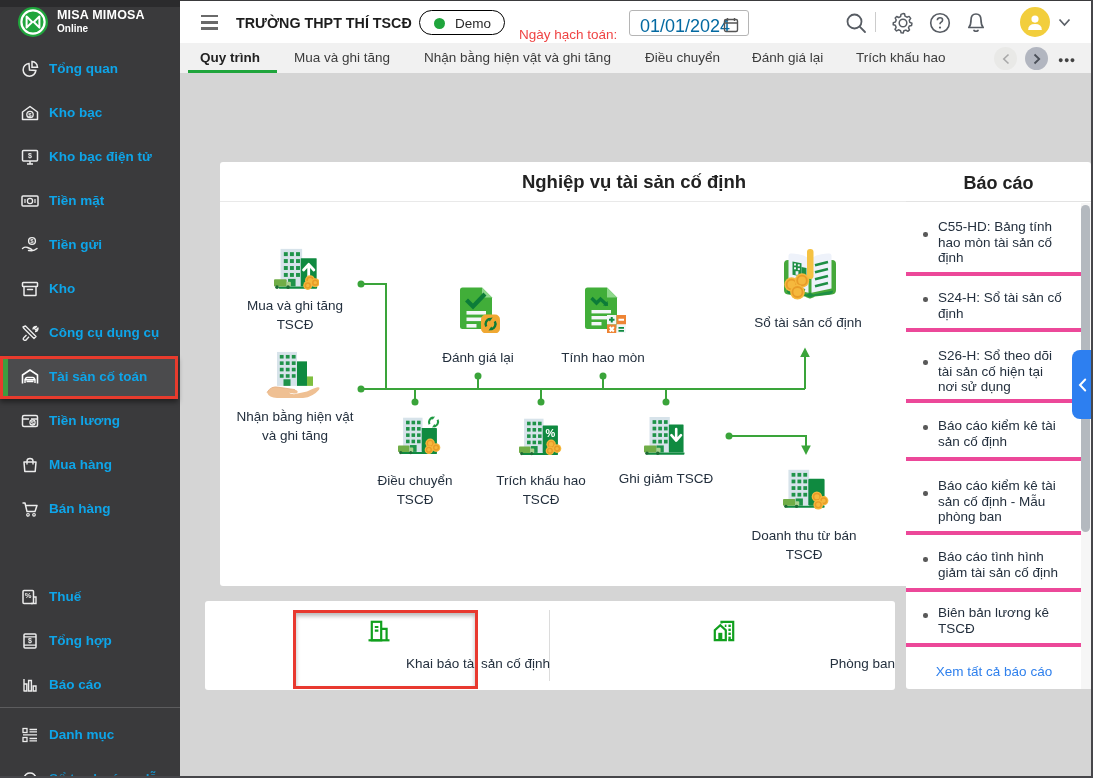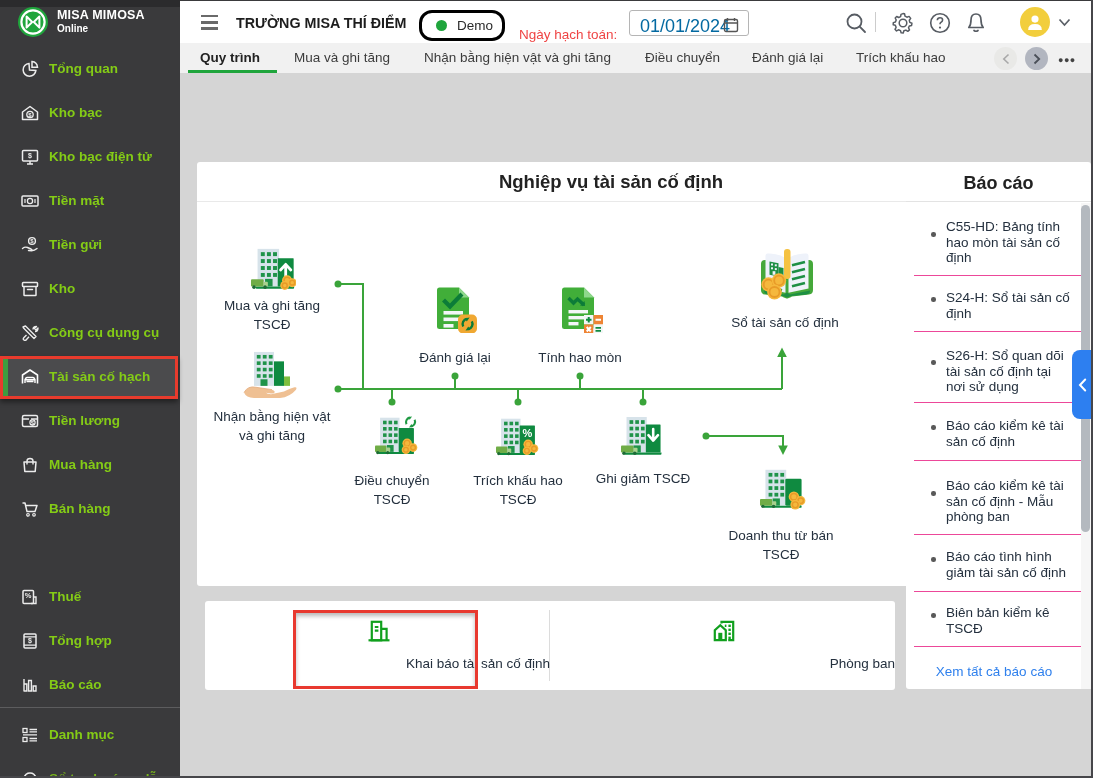--- a/index.html
+++ b/index.html
@@ -3,80 +3,80 @@
 <style>
 *{margin:0;padding:0;box-sizing:border-box}
 html,body{width:1093px;height:778px;overflow:hidden;font-family:"Liberation Sans",sans-serif;background:#d5d5d5;position:relative}
 .abs{position:absolute}
 
 #sidebar{left:0;top:0;width:180px;height:778px;background:#3a3a3c;z-index:5}
 #sidebar .topstrip{position:absolute;left:0;top:0;width:100%;height:7px;background:#2b2b2d}
 #logo{position:absolute;left:18px;top:7px;width:30px;height:30px}
 #logoname{position:absolute;left:57px;top:8px;color:#fff;font-size:12.5px;font-weight:bold;letter-spacing:.2px}
 #logosub{position:absolute;left:57px;top:23px;color:#fff;font-size:10px;font-weight:bold}
-.mitem{position:absolute;left:0;width:180px;height:44px;color:#84cc16;font-size:13.5px;font-weight:600}
+.mitem{position:absolute;left:0;width:180px;height:44px;color:#0ea5e9;font-size:13.5px;font-weight:600}
 .mitem .mic{position:absolute;left:20px;top:12px;width:20px;height:20px}
 .mitem .mtx{position:absolute;left:49px;top:14px;white-space:nowrap}
 #selitem{position:absolute;left:0px;top:356px;width:178px;height:43px;background:#4b4b4d;border:3px solid #e83b2d;box-shadow:0 3px 5px rgba(0,0,0,0.45)}
 #selitem .gbar{position:absolute;left:0;top:0;width:5px;height:100%;background:#3f9d3f}
 .sdivider{position:absolute;left:0;width:180px;height:1px;background:#5c5c5e}
 
 #header{left:180px;top:0;width:913px;height:43px;background:#fff;border-top:1px solid #3a3a3c}
 #hamb{position:absolute;left:21px;top:14px;width:17px;height:14px}
 #hamb div{height:2.4px;background:#6a6a6a;margin-bottom:3.8px}
 #htitle{position:absolute;left:56px;top:14px;font-size:14.3px;font-weight:bold;color:#1d1d1d}
-#demopill{position:absolute;left:239px;top:9px;width:86px;height:31px;border:3px solid #000000;border-radius:13px;background:#fff}
+#demopill{position:absolute;left:239px;top:9px;width:86px;height:25px;border:1px solid #000000;border-radius:13px;background:#fff}
 #demopill .dot{position:absolute;left:14px;top:7px;width:11px;height:11px;border-radius:50%;background:#1fa53c}
 #demopill .dtx{position:absolute;left:35px;top:5px;font-size:13.5px;color:#2a2a2a}
 #hdate{position:absolute;left:339px;top:26px;font-size:13.5px;color:#ef4444}
 #datebox{position:absolute;left:449px;top:9px;width:120px;height:26px;border:1px solid #b5b5b5;border-radius:3px;background:#fff}
 #datebox .dt{position:absolute;left:10px;top:5px;font-size:18px;color:#0369a1}
 #datebox svg{position:absolute;right:9px;top:6px}
 .hicon{position:absolute;top:9px}
 
 #tabbar{left:180px;top:43px;width:913px;height:30px;background:#f1f1f1}
 .tab{position:absolute;top:7px;font-size:13.5px;color:#3c3c3c;white-space:nowrap}
 #tab0{font-weight:bold;color:#222}
 #tabuline{position:absolute;left:8px;top:27px;width:89px;height:3px;background:#1fa53c}
 .navbtn{position:absolute;top:4px;width:23px;height:23px;border-radius:50%;text-align:center}
 
 .card{position:absolute;background:#fff;border-radius:3px}
-#maincard{left:197px;top:162px;width:828px;height:424px}
+#maincard{left:220px;top:162px;width:828px;height:424px}
 #mc-title{position:absolute;left:0;top:0;width:100%;height:40px;border-bottom:1px solid #e9e9e9;text-align:center;font-size:18.5px;font-weight:bold;color:#222;line-height:40px}
 #botcard{left:205px;top:601px;width:690px;height:89px}
 #botcard .vdiv{position:absolute;left:344px;top:9px;width:1px;height:71px;background:#dcdcdc}
 .botitem{position:absolute;top:0;width:345px;height:89px;text-align:right}
 .botitem .blabel{position:absolute;top:55px;width:100%;font-size:13.5px;color:#24303e}
 .botitem svg{position:absolute;top:18px;left:50%;margin-left:-11px}
 #redbox2{position:absolute;left:292.5px;top:609.5px;width:185.5px;height:79px;border:3.5px solid #e8392f;z-index:4;box-shadow:inset 0 3px 4px rgba(0,0,0,0.28)}
 
 #rightcard{left:906px;top:162px;width:185px;height:527px}
 #rc-title{position:absolute;left:0;top:0;width:100%;height:40px;border-bottom:1px solid #e3e3e3;text-align:center;font-size:18px;font-weight:bold;color:#222;line-height:42px}
-.ritem{position:absolute;left:8px;width:176px;border-bottom:1px solid #ec4899}
+.ritem{position:absolute;left:0;width:176px;border-bottom:4px solid #ec4899}
 .ritem .bu{position:absolute;left:17px;width:4.5px;height:4.5px;border-radius:50%;background:#595959;color:transparent;overflow:hidden}
 .ritem .rtx{position:absolute;left:32px;top:0;width:124px;font-size:13.5px;color:#24303e;line-height:15.5px}
 #seeall{position:absolute;left:0;top:502px;width:176px;text-align:center;font-size:13.5px;color:#2f80ed}
 #rscroll{position:absolute;left:1081px;top:203px;width:10px;height:486px;background:#f6f6f6;z-index:3}
 #rthumb{position:absolute;left:1081px;top:205px;width:9px;height:327px;background:#b4b9bf;border-radius:5px;z-index:3}
 #bluetab{position:absolute;left:1072px;top:350px;width:21px;height:69px;background:#2d7ff0;border-radius:8px 0 0 8px;z-index:7;text-align:center}
 
 #bord-r{position:absolute;right:0;top:0;width:2px;height:778px;background:#46464a;z-index:9}
 #bord-b{position:absolute;left:0;bottom:0;width:1093px;height:2px;background:#46464a;z-index:9}
 
 .dlabel{position:absolute;text-align:center;font-size:13.5px;color:#24303e;line-height:19px}
 .dicon{position:absolute}
 </style></head>
 <body>
 <div class="abs" id="header">
 <div id="hamb">
       <div></div>
       <div></div>
       <div></div>
     </div>
-<div id="htitle">TRƯỜNG MISA THÍ ĐIỂM</div>
+<div id="htitle">TRƯỜNG THPT THÍ TSCĐ</div>
 <div id="demopill">
       <div class="dot"></div>
       <div class="dtx">Demo</div>
     </div>
 <div id="hdate">Ngày hạch toán:</div>
 <div id="datebox">
       <div class="dt">01/01/2024</div>
 <svg width="16" height="16" viewBox="0 0 16 16">
         <rect x="1.5" y="2.5" width="13" height="12" rx="1.5" fill="none" stroke="#555" stroke-width="1.4"></rect>
         <path d="M1.5 6 L14.5 6 M4.5 1 L4.5 4 M11.5 1 L11.5 4" stroke="#555" stroke-width="1.4"></path>
@@ -190,21 +190,21 @@
       <div class="mtx">Công cụ dụng cụ</div>
     </div>
 <div id="selitem">
       <div class="gbar"></div>
     </div>
 <div class="mitem" style="top:355px;z-index:7">
       <svg class="mic" viewBox="0 0 20 20">
         <path d="M2.5 16.5 L2.5 8 L10 3 L17.5 8 L17.5 16.5" fill="none" stroke="#fff" stroke-width="1.6" stroke-linejoin="round"></path>
         <path d="M5 16 L5 12.5 Q6 10.5 7 10.5 L13 10.5 Q14 10.5 15 12.5 L15 16 M5 12.8 L15 12.8 M6.5 14.5 L13.5 14.5" fill="none" stroke="#fff" stroke-width="1.4"></path>
       </svg>
-      <div class="mtx" style="font-weight:bold">Tài sản cố hạch</div>
+      <div class="mtx" style="font-weight:bold">Tài sản cố toán</div>
     </div>
 <div class="mitem" style="top:443px">
       <svg class="mic" viewBox="0 0 20 20">
         <path d="M4 7 L16 7 L15.2 16.5 L4.8 16.5 Z" fill="none" stroke="#ececec" stroke-width="1.5" stroke-linejoin="round"></path>
         <path d="M7 9.5 L7 6 Q7 3.5 10 3.5 Q13 3.5 13 6 L13 9.5" fill="none" stroke="#ececec" stroke-width="1.4"></path>
       </svg>
       <div class="mtx">Mua hàng</div>
     </div>
 <div class="mitem" style="top:399px">
       <svg class="mic" viewBox="0 0 20 20">
@@ -559,37 +559,37 @@
 <div class="ritem" style="top:40px;height:74px">
       <div class="bu" style="top:30px">●</div>
       <div class="rtx" style="top:17px">C55-HD: Bảng tính hao mòn tài sản cố định</div>
     </div>
 <div class="ritem" style="top:114px;height:56px">
       <div class="bu" style="top:21px">●</div>
       <div class="rtx" style="top:14px">S24-H: Sổ tài sản cố định</div>
     </div>
 <div class="ritem" style="top:170px;height:71px">
       <div class="bu" style="top:28px">●</div>
-      <div class="rtx" style="top:16px">S26-H: Sổ quan dõi tài sản cố định tại nơi sử dụng</div>
+      <div class="rtx" style="top:16px">S26-H: Sổ theo dõi tài sản cố hiện tại nơi sử dụng</div>
     </div>
 <div class="ritem" style="top:241px;height:58px">
       <div class="bu" style="top:22px">●</div>
       <div class="rtx" style="top:15px">Báo cáo kiểm kê tài sản cố định</div>
     </div>
 <div class="ritem" style="top:299px;height:74px">
       <div class="bu" style="top:30px">●</div>
       <div class="rtx" style="top:17px">Báo cáo kiểm kê tài sản cố định - Mẫu phòng ban</div>
     </div>
 <div class="ritem" style="top:373px;height:57px">
       <div class="bu" style="top:22px">●</div>
       <div class="rtx" style="top:14px">Báo cáo tình hình giảm tài sản cố định</div>
     </div>
 <div class="ritem" style="top:430px;height:55px">
       <div class="bu" style="top:21px">●</div>
-      <div class="rtx" style="top:13px">Biên bản kiểm kê TSCĐ</div>
+      <div class="rtx" style="top:13px">Biên bản lương kê TSCĐ</div>
     </div>
 <div id="seeall">Xem tất cả báo cáo</div>
 </div>
 <div id="rscroll"></div>
 <div id="rthumb"></div>
 <div id="bluetab"><svg width="9" height="14" viewBox="0 0 9 14" style="margin-top:28px">
       <path d="M7.2 1.5 L2 7 L7.2 12.5" fill="none" stroke="#fff" stroke-width="2" stroke-linecap="round"></path>
     </svg></div>
 <div id="redbox2"></div>
 <div id="bord-r"></div>

